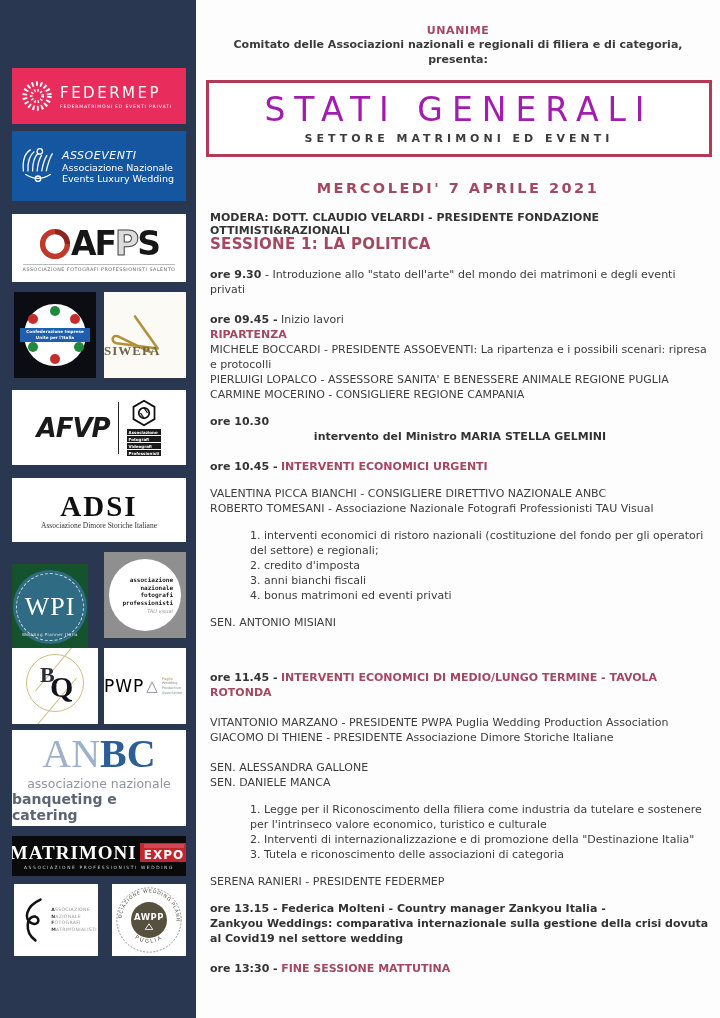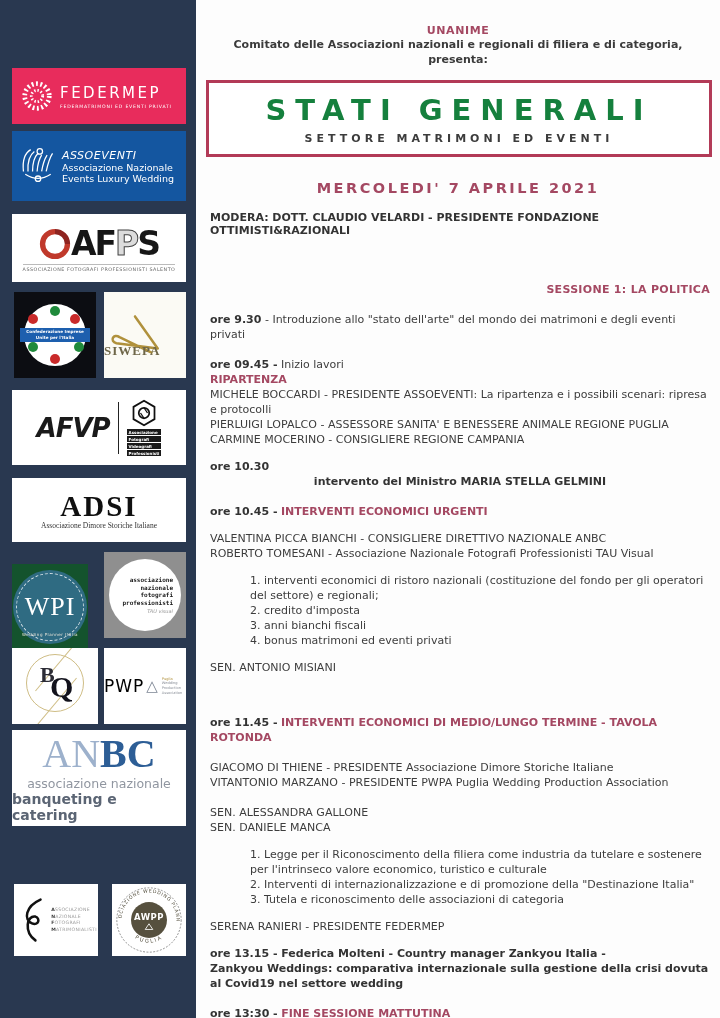--- a/index.html
+++ b/index.html
@@ -90,28 +90,28 @@
   .anfm-line { font-size:4.6px; color:#9a9a9a; line-height:6.5px; letter-spacing:0.3px; }
   .anfm-line::first-letter { color:#3a3a3a; font-weight:bold; }
 
   .lg-awpp { left:112px; top:884px; width:74px; height:72px; background:#fff; display:flex; align-items:center; justify-content:center; }
 
   
   .main { position:absolute; left:196px; top:0; width:524px; height:1018px; background:#fdfdfd; }
   .h-unanime { margin-top:24px; text-align:center; font-weight:bold; font-size:11px; letter-spacing:0.6px; }
   .h-line { text-align:center; font-weight:bold; font-size:11px; color:#3b3b3b; line-height:15px; }
   .title-box { margin:13px 8px 0 10px; border:3px solid #b23a57; background:#fff; text-align:center; padding:9px 0 9px; }
-  .tb-title { font-size:29px; font-weight:bold; color:#15803d; letter-spacing:9px; line-height:36px; }
+  .tb-title { font-size:33px; font-weight:normal; color:#a21caf; letter-spacing:9px; line-height:36px; }
   .tb-sub { font-size:11px; font-weight:bold; color:#3c3c3c; letter-spacing:4px; margin-top:4px; }
   .h-date { text-align:center; font-weight:bold; font-size:14.5px; letter-spacing:2.5px; margin-top:23px; }
   .h-modera { font-weight:bold; font-size:11px; color:#333; margin:15px 10px 0 14px; }
 
   .content { margin:0 10px 0 14px; font-size:11px; line-height:15px; }
   .maroon { color:#a44862; }
-  .s-title { text-align:right; font-weight:bold; font-size:11px; letter-spacing:0.3px; margin-top:45px; }
+  .s-title { text-align:left; font-weight:bold; font-size:15px; letter-spacing:0.3px; }
   b.t { color:#333; }
   .blk { margin-top:15px; }
   .blk-sm { margin-top:12px; }
   .blk-lg { margin-top:40px; }
   .center-line { text-align:center; font-weight:bold; color:#333; }
   .indent { margin-left:40px; }
   .bold-blk { font-weight:bold; color:#333; }
 </style>
 </head>
 <body>
@@ -240,20 +240,30 @@
       <span class="pwpa-tag gray">Association</span>
     </span>
   </div>
 
   <div class="logo lg-anbc">
     <div class="anbc-acro"><span class="anbc-an">AN</span><span class="anbc-bc">BC</span></div>
     <div class="anbc-l1">associazione nazionale</div>
     <div class="anbc-l2">banqueting e catering</div>
   </div>
 
+  <div class="logo lg-matrimoni">
+    <div class="mat-row">
+      <span class="mat-name">MATRIMONI</span>
+      <span class="mat-expo">
+        <span class="mat-expo-strip"></span>
+        <span class="mat-expo-txt">EXPO</span>
+      </span>
+    </div>
+    <div class="mat-tag">ASSOCIAZIONE PROFESSIONISTI WEDDING</div>
+  </div>
 
   <div class="logo lg-anfm">
     <svg width="34" height="56" viewBox="0 0 40 60">
       <path d="M30 6 C 12 14 10 30 20 34 C 28 37 30 28 24 26 C 14 24 10 44 24 54" fill="none" stroke="#111" stroke-width="3" stroke-linecap="round"></path>
     </svg>
     <div class="anfm-lines">
       <div class="anfm-line">ASSOCIAZIONE</div>
       <div class="anfm-line">NAZIONALE</div>
       <div class="anfm-line">FOTOGRAFI</div>
       <div class="anfm-line">MATRIMONIALISTI</div>
@@ -332,22 +342,22 @@
     </div>
 
     <div class="blk-sm">SEN. ANTONIO MISIANI</div>
 
     <div class="blk-lg">
       <b class="t">ore 11.45 -</b>
       <b class="maroon">INTERVENTI ECONOMICI DI MEDIO/LUNGO TERMINE - TAVOLA ROTONDA</b>
     </div>
 
     <div class="blk">
+      <div>VITANTONIO MARZANO - PRESIDENTE PWPA Puglia Wedding Production Association</div>
       <div>GIACOMO DI THIENE - PRESIDENTE Associazione Dimore Storiche Italiane</div>
-      <div>VITANTONIO MARZANO - PRESIDENTE PWPA Puglia Wedding Production Association</div>
     </div>
 
     <div class="blk">
       <div>SEN. ALESSANDRA GALLONE</div>
       <div>SEN. DANIELE MANCA</div>
     </div>
 
     <div class="blk-sm indent">
       <div>1. Legge per il Riconoscimento della filiera come industria da tutelare e sostenere per l'intrinseco valore economico, turistico e culturale</div>
       <div>2. Interventi di internazionalizzazione e di promozione della "Destinazione Italia"</div>

